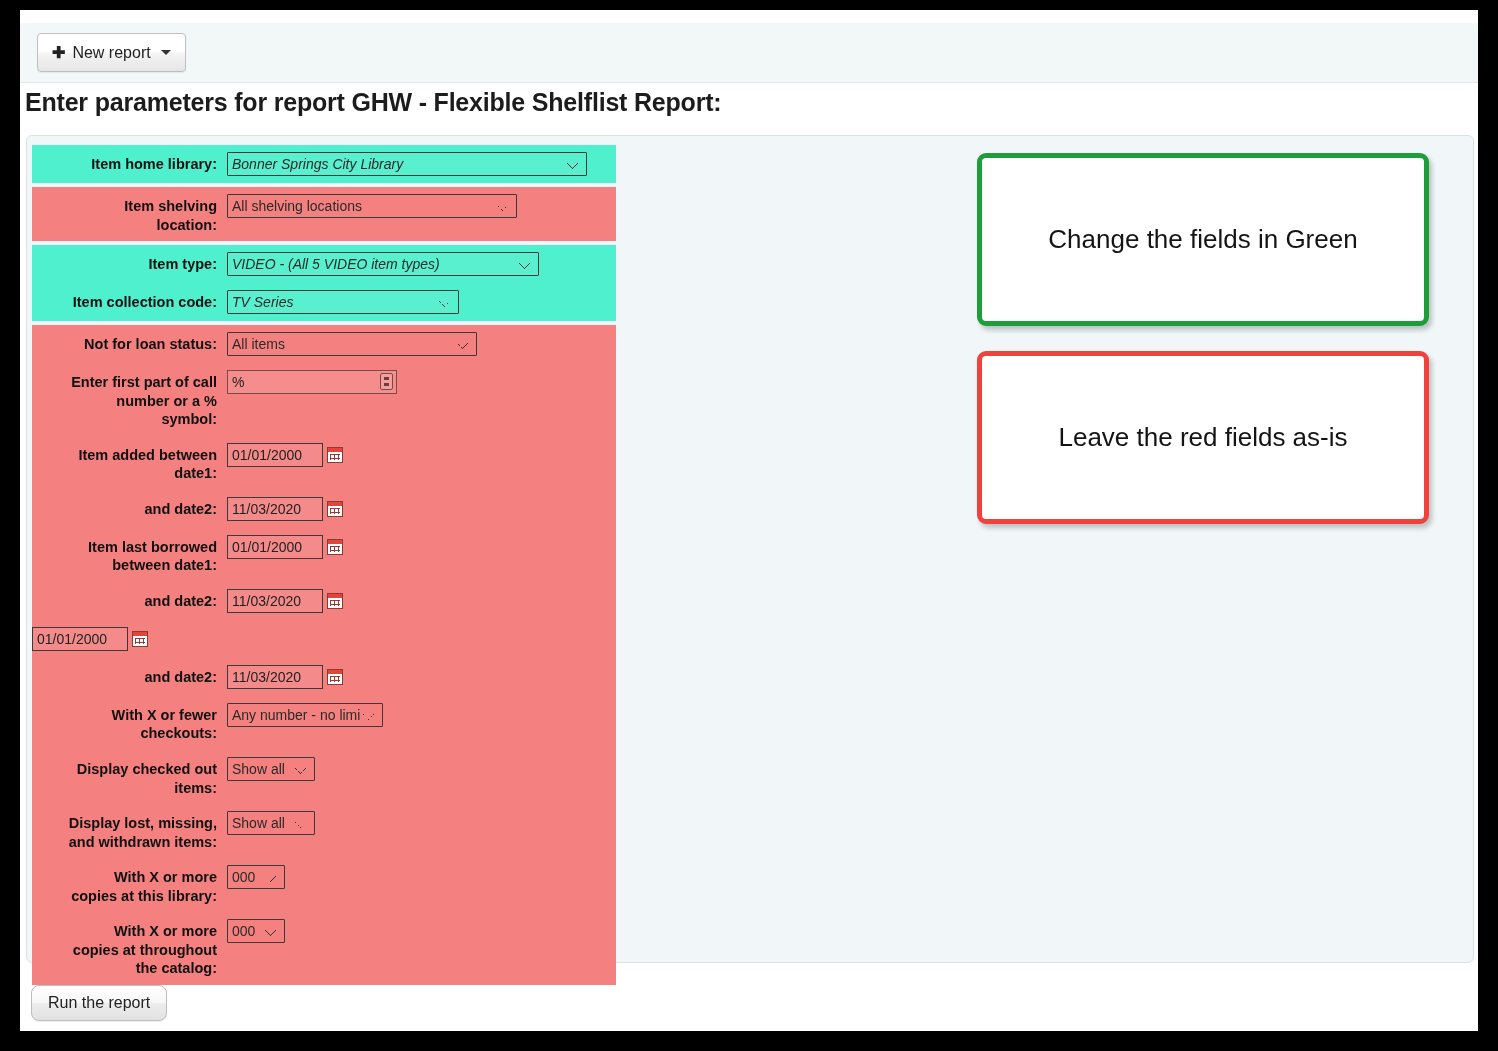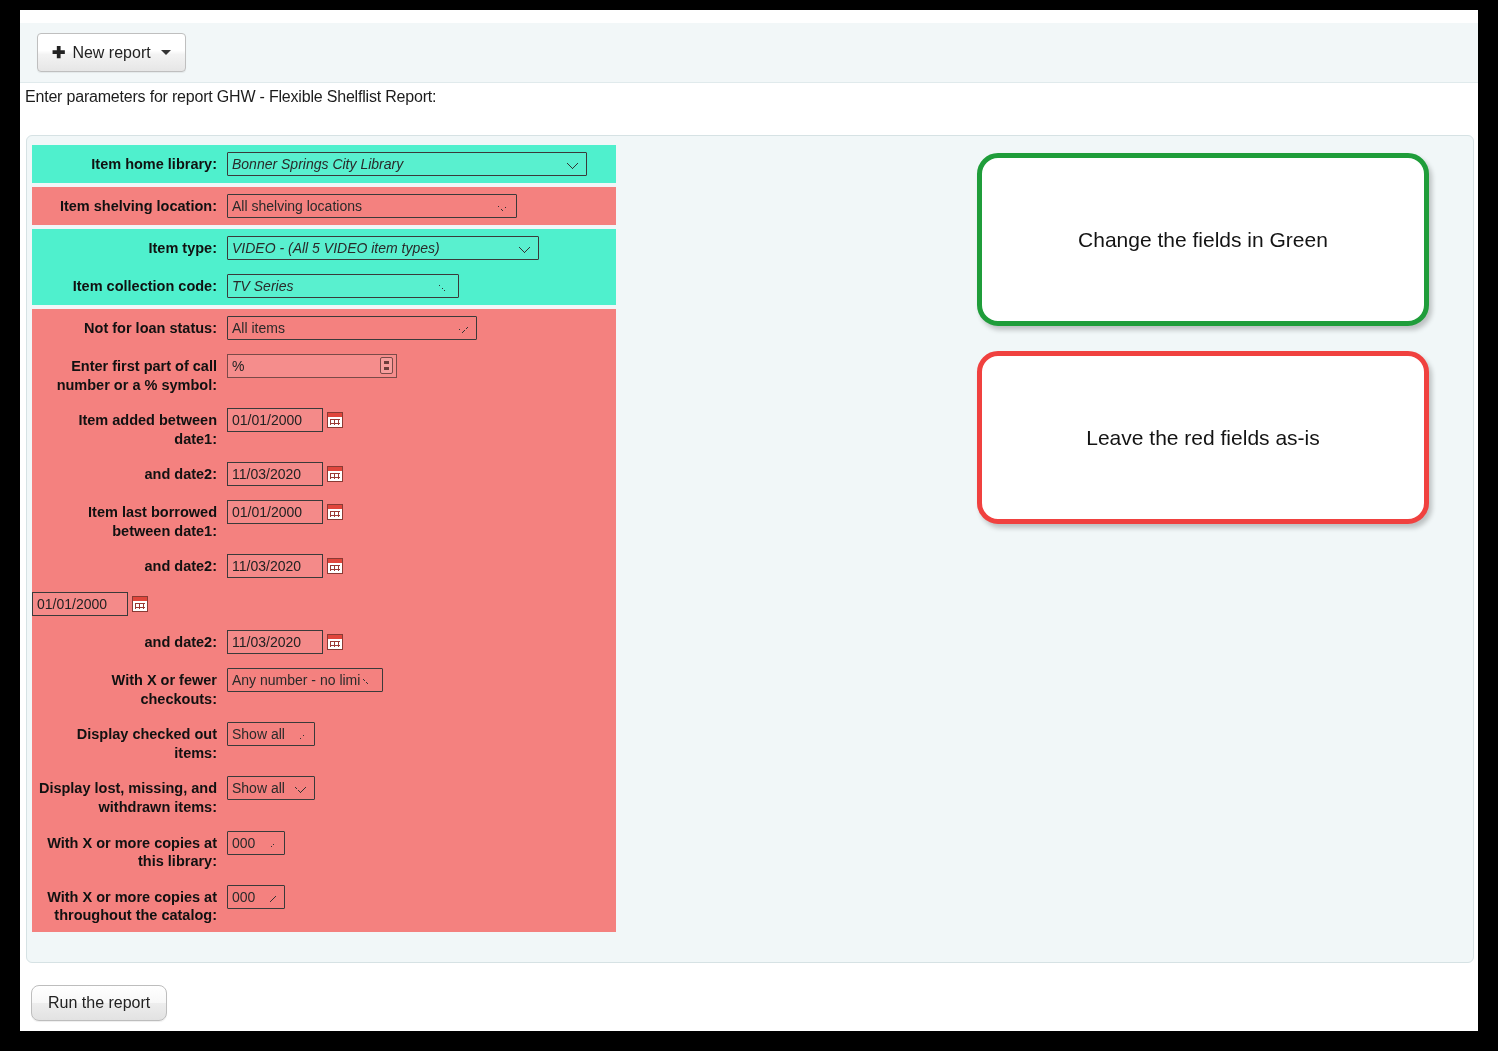--- a/index.html
+++ b/index.html
@@ -51,22 +51,22 @@
     border-left: 5px solid transparent;
     border-right: 5px solid transparent;
     border-top: 5px solid #333;
     margin-left: 3px;
   }
 
   
   .page-title {
     position: absolute;
     left: 5px; top: 78px;
-    font-size: 16px;
-    font-weight: 400;
+    font-size: 25px;
+    font-weight: 700;
     color: #1c1c1c;
     letter-spacing: -0.2px;
     white-space: nowrap;
   }
 
   
   .card {
     position: absolute;
     left: 6px; top: 125px;
     width: 1448px; height: 828px;
@@ -95,20 +95,21 @@
   .lbl {
     width: 195px;
     flex: 0 0 195px;
     text-align: right;
     padding-right: 10px;
     padding-top: 3px;
     font-size: 14.5px;
     font-weight: 700;
     color: #111;
     line-height: 1.28;
+    padding-left: 34px;
   }
   .ctl { flex: 1 1 auto; }
 
   select.inp {
     font-family: "Liberation Sans", sans-serif;
     font-size: 14px;
     color: #2a2a2a;
     background: transparent;
     border: 1px solid #3a3a3a;
     border-radius: 1px;
@@ -174,23 +175,23 @@
     background: #6b3d3b;
   }
   .spin-ico::before { top: 3px; }
   .spin-ico::after  { bottom: 3px; }
 
   
   .note {
     position: absolute;
     width: 452px; height: 173px;
     background: #ffffff;
-    border-radius: 21px;
+    border-radius: 9px;
     display: flex; align-items: center; justify-content: center;
-    font-size: 21px;
+    font-size: 26px;
     color: #141414;
     box-shadow: 3px 4px 5px rgba(0,0,0,0.22);
   }
   #note-green { left: 950px; top: 17px; border: 5px solid #1f9d3a; }
   #note-red   { left: 950px; top: 215px; border: 5px solid #f0413f; }
 
   
   .btn-run {
     position: absolute;
     left: 11px; top: 975px;

